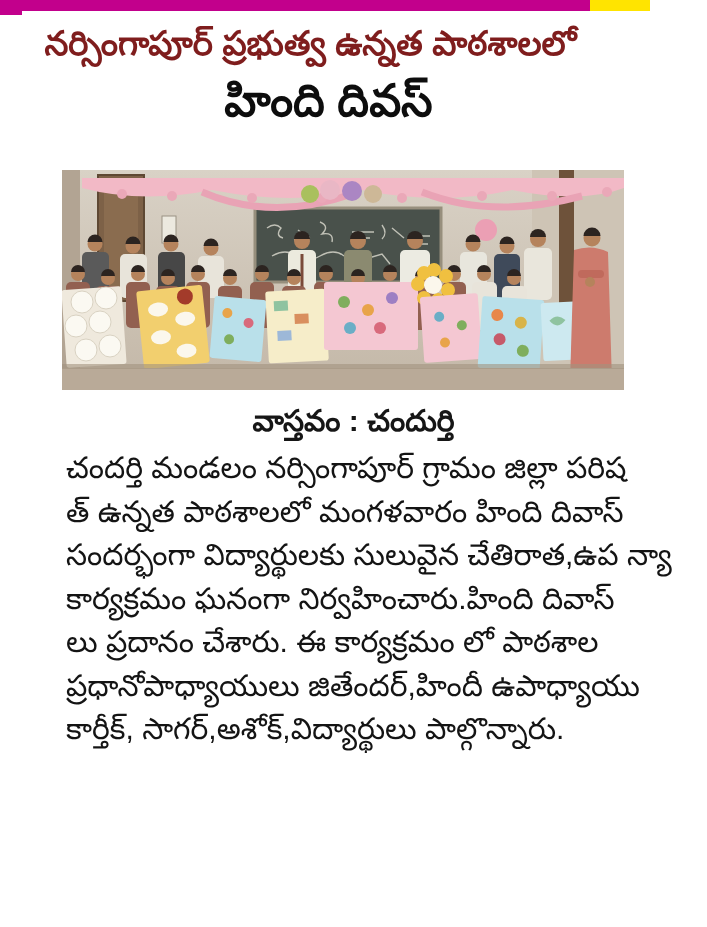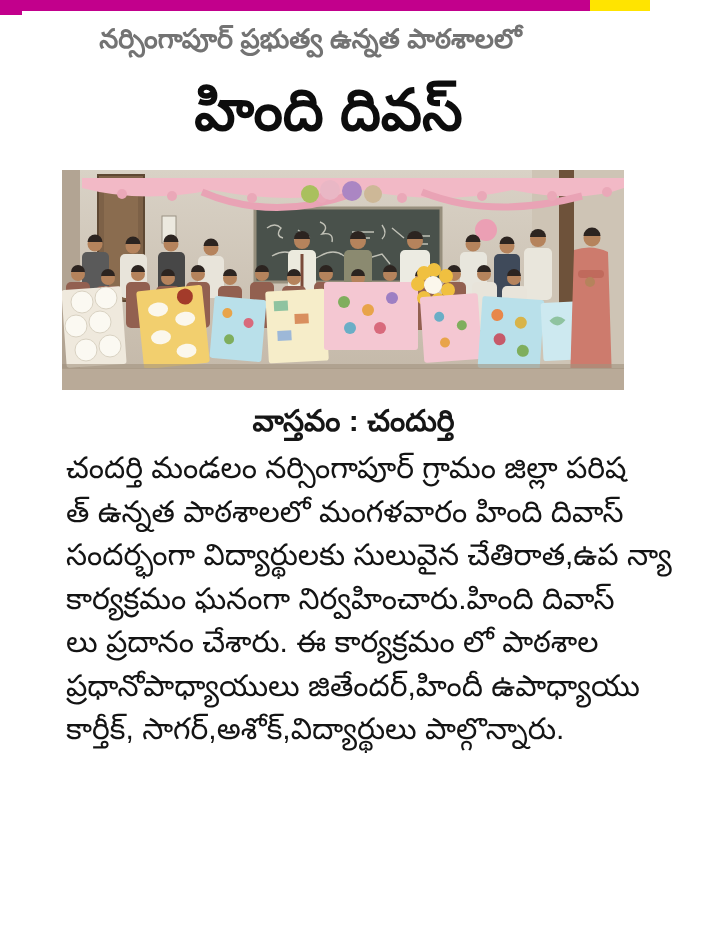--- a/index.html
+++ b/index.html
@@ -11,26 +11,26 @@
     font-family:"Liberation Sans","DejaVu Sans",sans-serif;
     color:#111111;
   }
   
   .strip-corner{position:absolute;left:0;top:0;width:22px;height:15px;background:#c2008c;}
   .strip-magenta{position:absolute;left:22px;top:0;width:568px;height:11px;background:#c2008c;}
   .strip-yellow{position:absolute;left:590px;top:0;width:60px;height:11px;background:#ffe400;}
   
   .kicker{
     position:absolute;left:0;top:24px;width:621px;
-    text-align:center;font-size:27px;font-weight:bold;color:#737373;
+    text-align:center;font-size:34px;font-weight:bold;color:#7f1d1d;
     letter-spacing:0px;
   }
   .headline{
     position:absolute;left:0;top:68px;width:657px;
-    text-align:center;font-size:58px;line-height:1.45;font-weight:bold;color:#0d0d0d;
+    text-align:center;font-size:45px;line-height:1.45;font-weight:bold;color:#0d0d0d;
   }
   
   .photo{
     position:absolute;left:62px;top:170px;width:562px;height:220px;
     overflow:hidden;background:#cfc6ba;
   }
   
   .dateline{
     position:absolute;left:0;top:404px;width:707px;
     text-align:center;font-size:30px;font-weight:bold;color:#161616;

